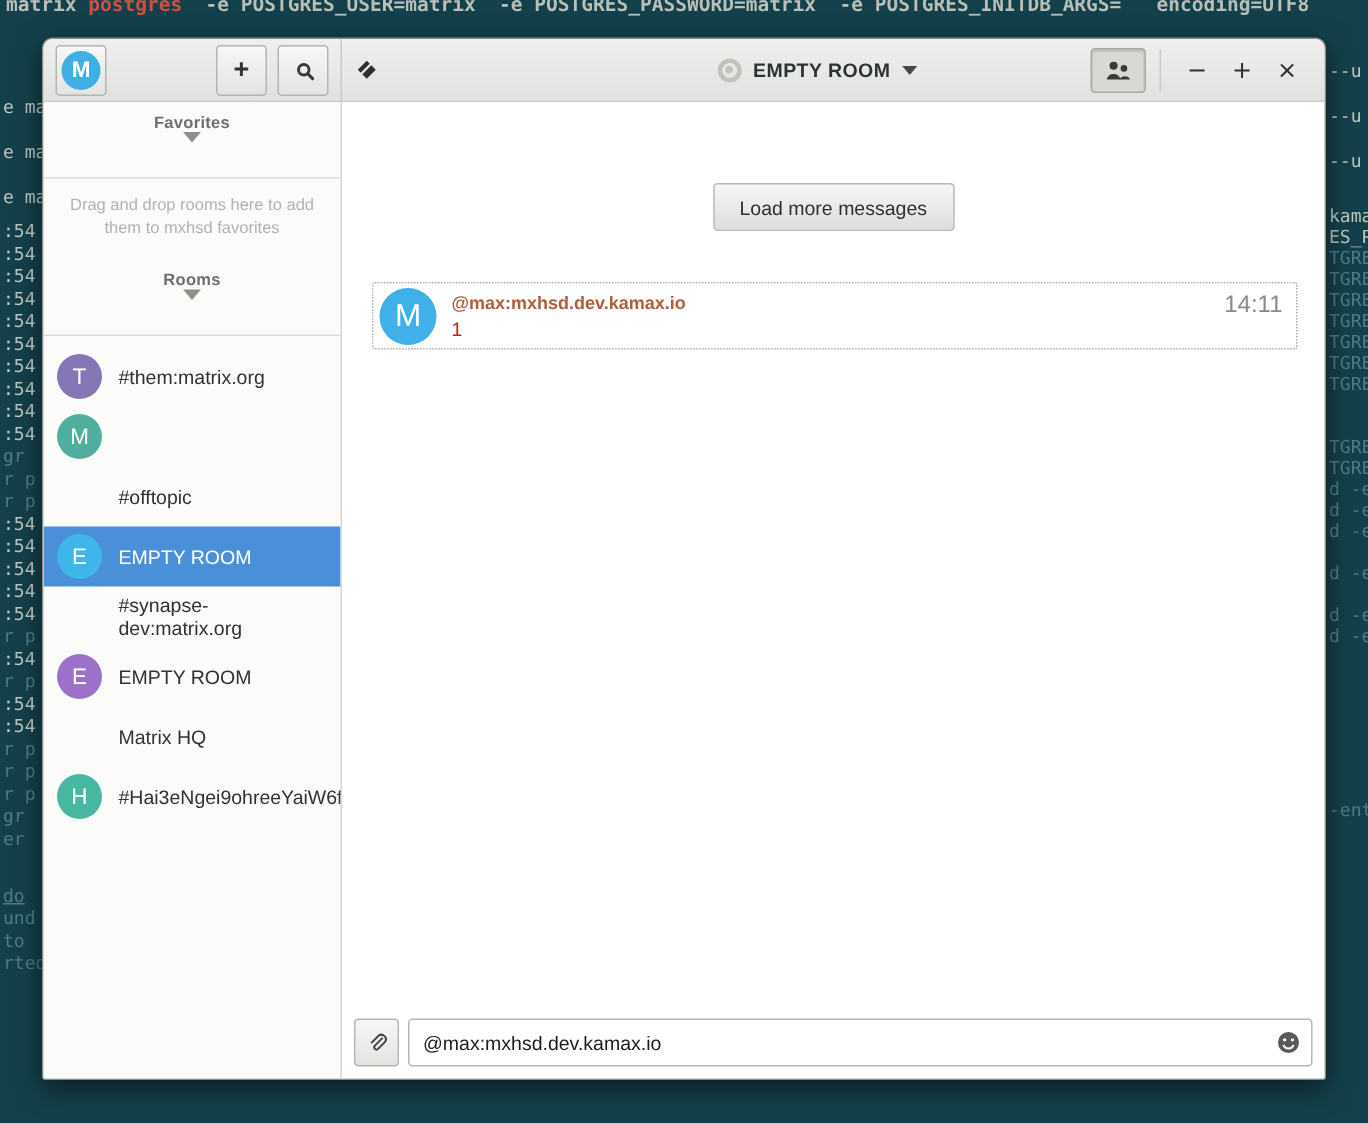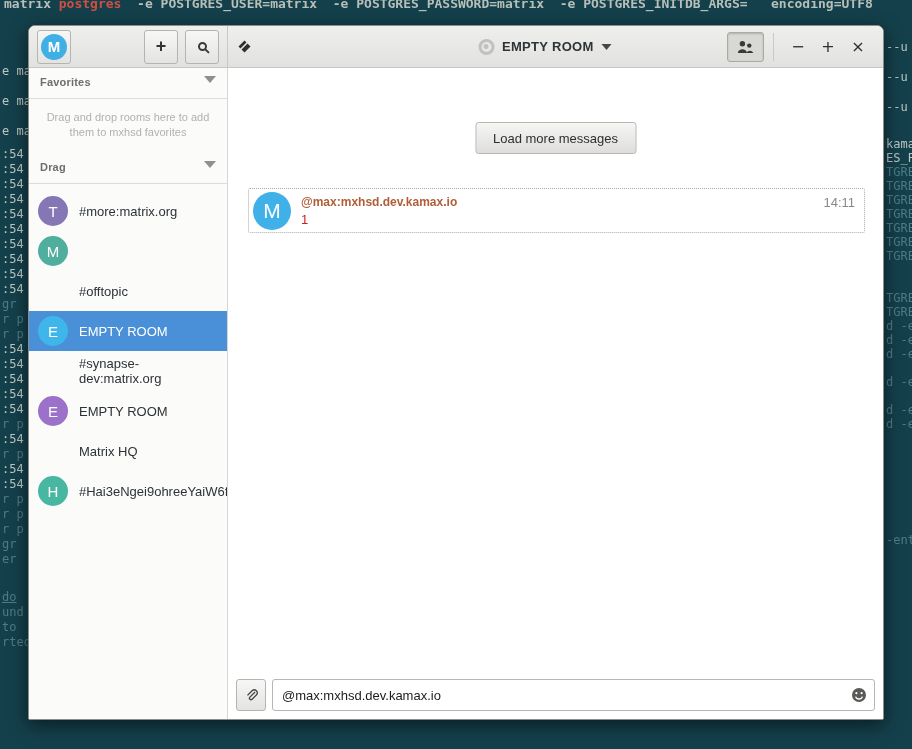--- a/index.html
+++ b/index.html
@@ -59,22 +59,22 @@
     box-shadow:inset 0 1px 2px rgba(0,0,0,.18); border:1px solid #a9a9a5; border-radius:3px; }
   .tb-sep { width:1px; height:28px; background:#c9c9c6; margin:0 9px; }
   .win-ctl { width:30px; height:30px; display:flex; align-items:center; justify-content:center;
     font-size:16px; color:#2f2f2f; cursor:pointer; border-radius:3px; font-family:"DejaVu Sans", sans-serif; }
 
   .body { flex:1; display:flex; min-height:0; }
 
   
   .sidebar { width:199px; flex:none; background:#fbfbfa; border-right:1px solid #d6d6d3;
     display:flex; flex-direction:column; overflow:hidden; }
-  .section-head { display:flex; justify-content:space-between;
-    margin-top:8px; padding:0 11px 10px 11px; border-bottom:1px solid #dcdcda; cursor:pointer; }
+  .section-head { display:flex; align-items:center; justify-content:space-between;
+    margin-top:8px; padding:0 11px 23px 11px; border-bottom:1px solid #dcdcda; cursor:pointer;flex-direction:column; }
   .section-head .lbl { font-size:11px; font-weight:bold; color:#6e6e6c; letter-spacing:.2px; }
   .chev { width:0; height:0; border-left:6px solid transparent; border-right:6px solid transparent;
     border-top:7px solid #8f8f8c; }
   .fav-hint { margin:11px 13px 0 13px; text-align:center; font-size:11px; line-height:15px; color:#b3b1ae; }
   .rooms-head { margin-top:21px; }
   .room-list { margin-top:7px; }
   .room { display:flex; align-items:center; height:40px; padding:0 9px; gap:11px;
     font-size:13px; color:#2d3236; cursor:pointer; }
   .ravatar { width:30px; height:30px; border-radius:50%; flex:none; color:#fff;
     display:flex; align-items:center; justify-content:center; font-size:15px; }
@@ -89,21 +89,21 @@
     background:linear-gradient(#f6f6f5,#dedddb); border:1px solid #b6b6b3; border-radius:3px; cursor:pointer;
     font-family:"Liberation Sans", sans-serif; }
   .msg-card { position:absolute; left:20px; right:18px; top:88px; height:45px;
     border:1px dotted #aaaaa7; border-radius:2px; display:flex; align-items:center;
     padding:3px 8px 3px 4px; background:#fff; }
   .msg-avatar { width:38px; height:38px; border-radius:50%; background:#3fb0e8; color:#fff;
     flex:none; display:flex; align-items:center; justify-content:center; font-size:21px; margin-right:10px; }
   .msg-col { display:flex; flex-direction:column; gap:3px; padding-top:1px; }
   .msg-sender { font-size:12px; font-weight:bold; color:#b05e38; }
   .msg-body { font-size:13px; color:#cf1d1d; }
-  .msg-time { position:absolute; right:9px; top:6px; font-size:13px; color:#8a8a8a; }
+  .msg-time { position:absolute; right:9px; top:6px; font-size:16px; color:#8a8a8a; }
 
   .input-row { flex:none; display:flex; align-items:center; gap:6px; padding:5px 8px 8px 8px; }
   .attach-btn { width:30px; height:32px; flex:none; }
   .input-wrap { position:relative; flex:1; }
   .msg-input { width:100%; height:32px; border:1px solid #b6b6b2; border-radius:3px;
     padding:0 32px 0 9px; font-size:13px; color:#1c1c1c; background:#fff; outline:none;
     font-family:"Liberation Sans", sans-serif; }
   .emoji-btn { position:absolute; right:8px; top:50%; transform:translateY(-50%); width:16px; height:16px;
     cursor:pointer; display:flex; }
 </style>
@@ -218,27 +218,27 @@
 
     <div class="body">
 
       <div class="sidebar">
         <div class="section-head">
           <span class="lbl">Favorites</span>
           <span class="chev"></span>
         </div>
         <div class="fav-hint">Drag and drop rooms here to add them to mxhsd favorites</div>
         <div class="section-head rooms-head">
-          <span class="lbl">Drag</span>
+          <span class="lbl">Rooms</span>
           <span class="chev"></span>
         </div>
         <div class="room-list">
   <div class="room">
     <span class="ravatar" style="background: rgb(133, 118, 181);">T</span>
-    <span class="rname">#more:matrix.org</span>
+    <span class="rname">#them:matrix.org</span>
   </div>
 
   <div class="room">
     <span class="ravatar" style="background: rgb(79, 174, 157);">M</span>
   </div>
 
   <div class="room">
     <span class="ravatar hidden"></span>
     <span class="rname">#offtopic</span>
   </div>

